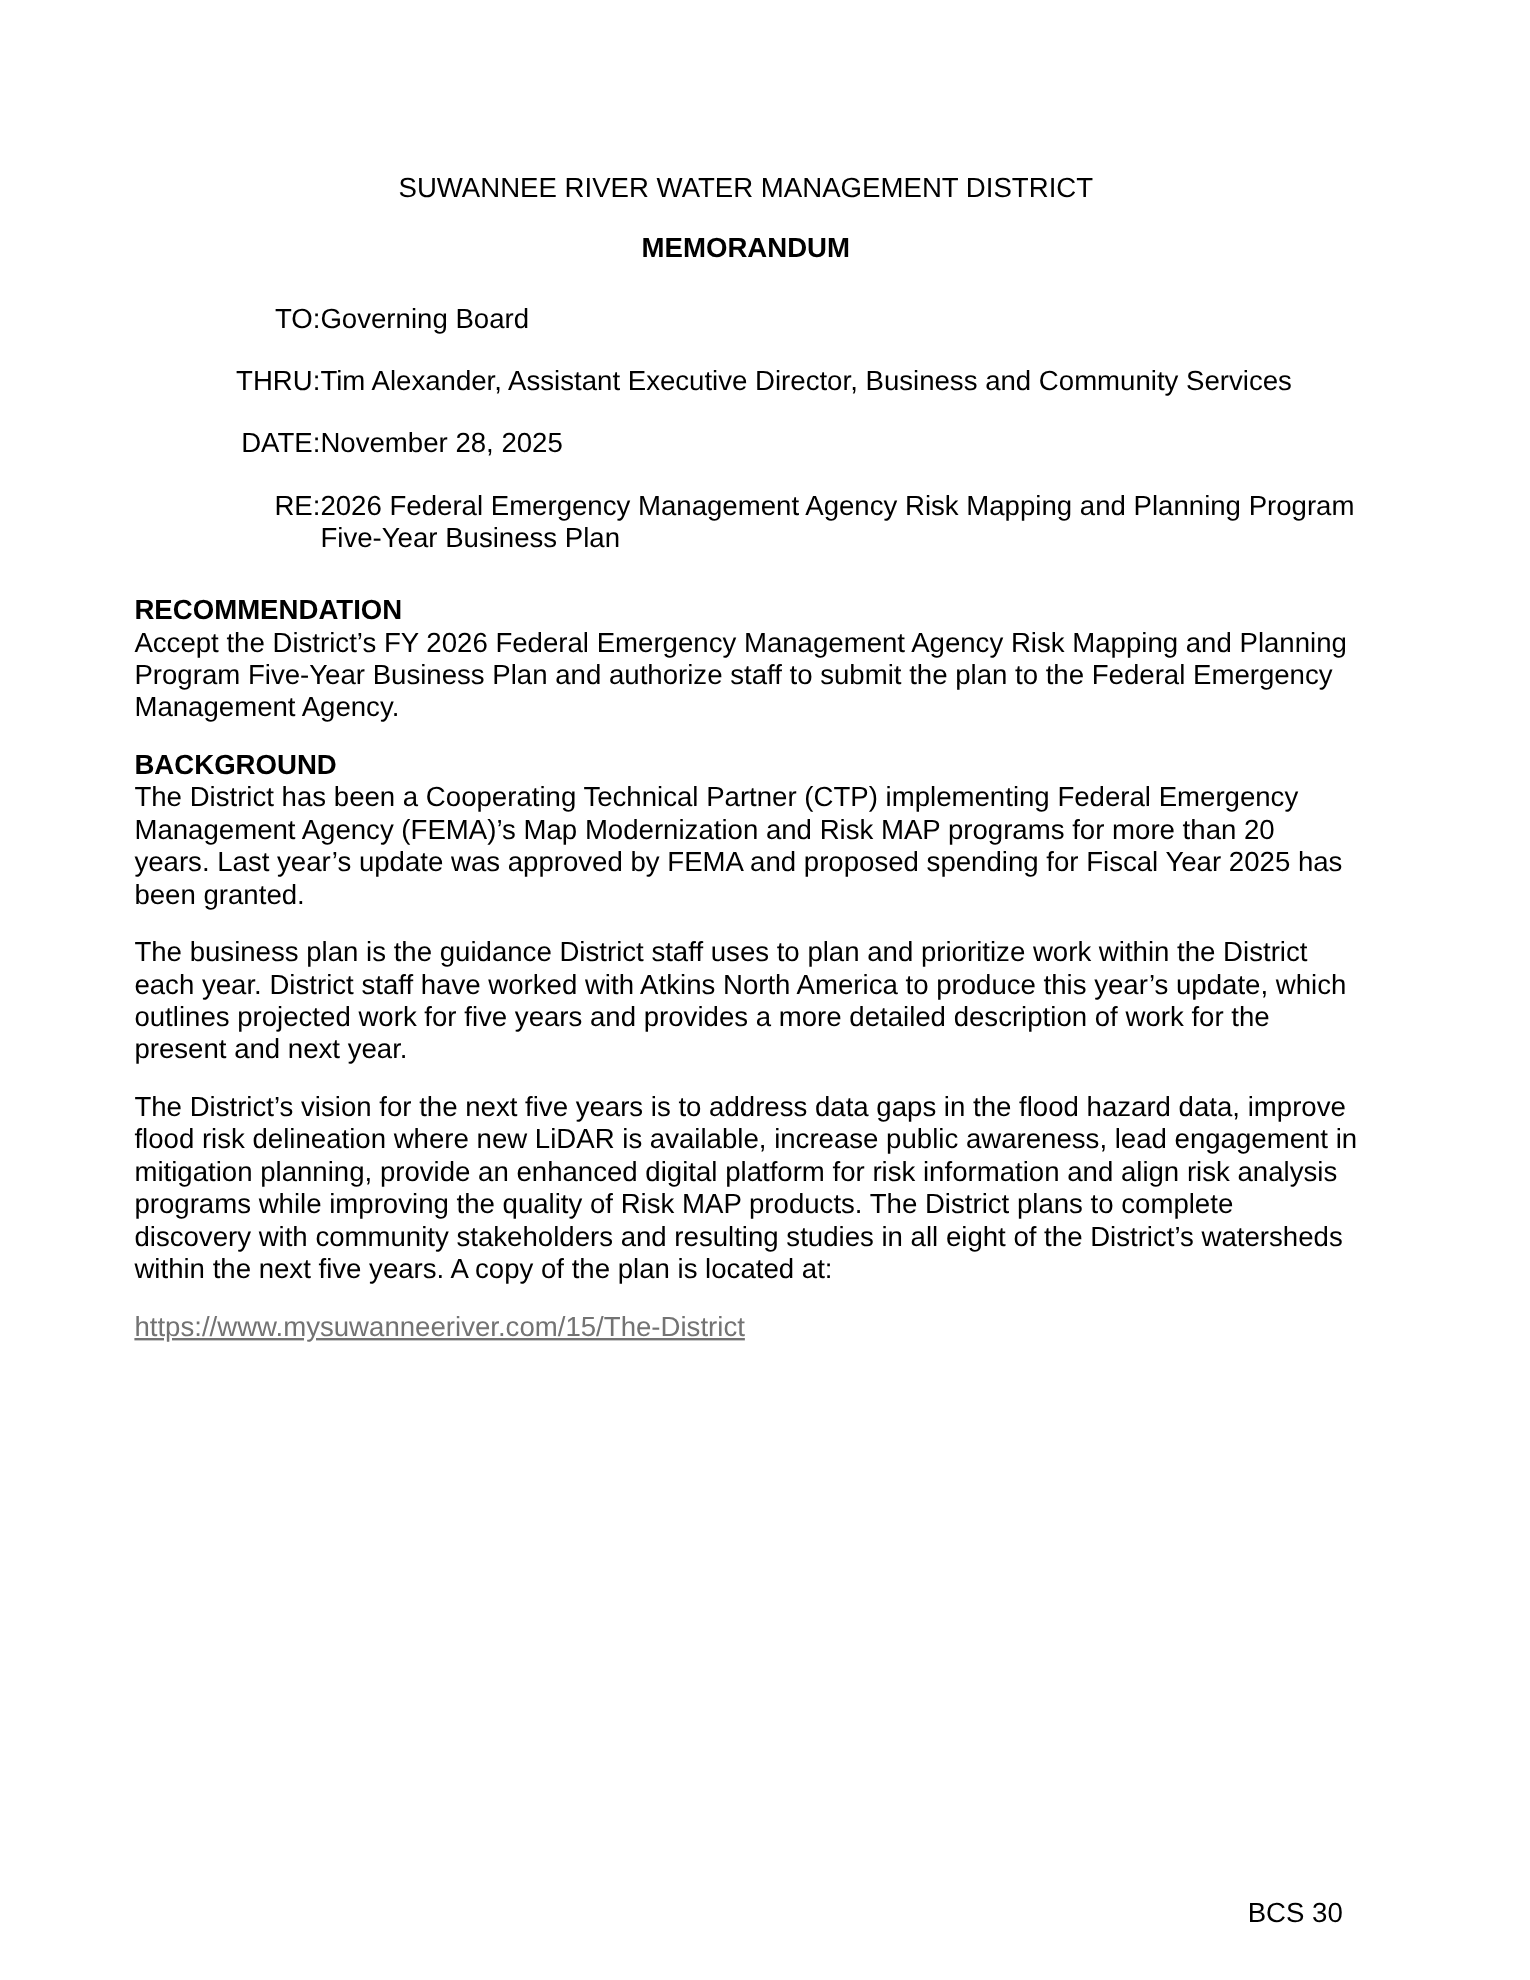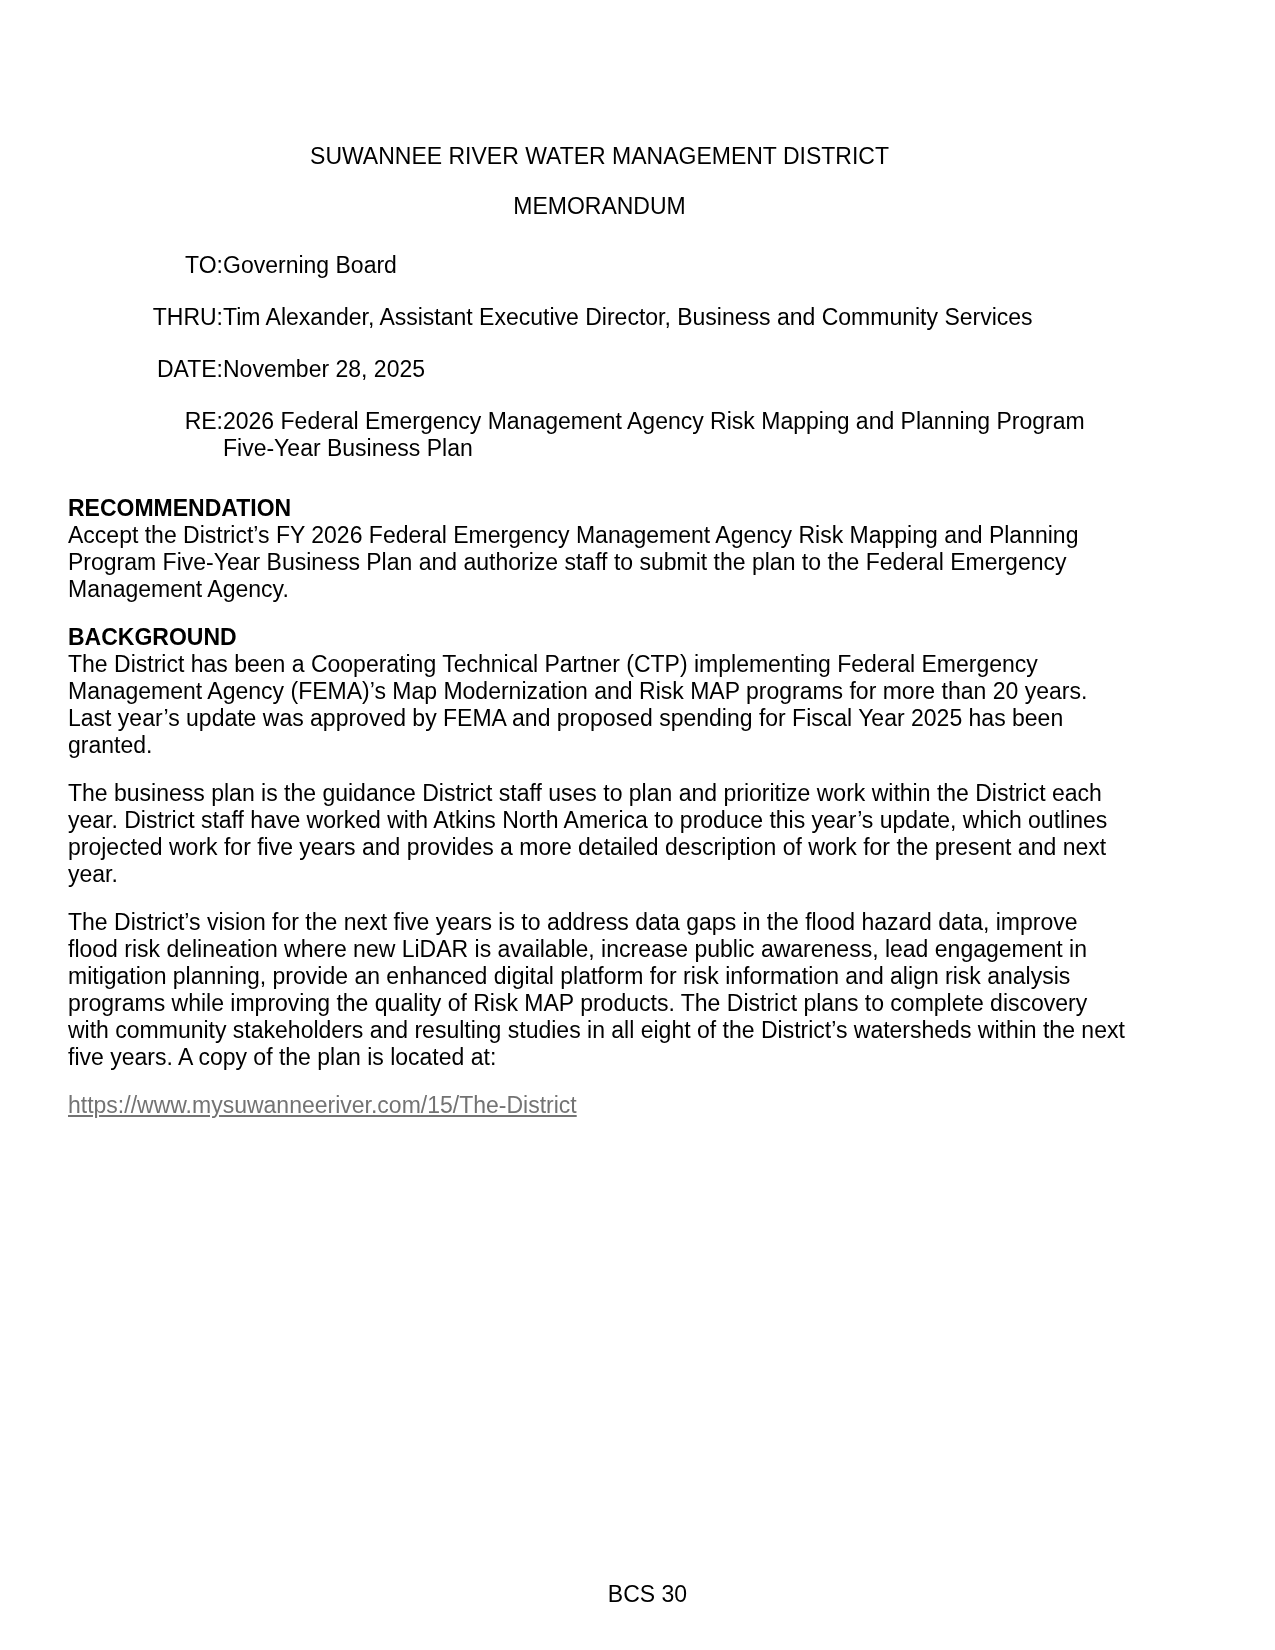--- a/index.html
+++ b/index.html
@@ -5,34 +5,34 @@
   html, body {
     margin: 0;
     padding: 0;
     background: #ffffff;
   }
   .page {
     position: relative;
     width: 1275px;
     height: 1650px;
     box-sizing: border-box;
-    padding: 143px 144px 0 68px;
+    padding: 143px 144px 0 112px;
     background: #ffffff;
     color: #000000;
     font-family: "Liberation Sans", "DejaVu Sans", sans-serif;
     font-size: 23px;
     line-height: 27px;
     overflow: hidden;
   }
   .doc-title {
     text-align: center;
   }
   .doc-subtitle {
     text-align: center;
-    font-weight: normal;
+    font-weight: bold;
     margin-top: 23px;
   }
   .header-fields {
     margin-top: 32px;
   }
   .field-row {
     display: flex;
     margin-bottom: 25px;
   }
   .field-row:last-child {
@@ -57,23 +57,23 @@
   }
   .doc-link {
     display: block;
     text-decoration: underline;
     margin-bottom: 21px;
     width: fit-content;
   }
   .footer {
     position: absolute;
     left: 148px;
-    right: 128px;
+    right: 156px;
     top: 1581px;
-    text-align: center;
+    text-align: right;
   }
 </style>
 </head>
 <body>
 
 <div class="page">
 
   <div class="doc-title">SUWANNEE RIVER WATER MANAGEMENT DISTRICT</div>
 
   <div class="doc-subtitle">MEMORANDUM</div>

